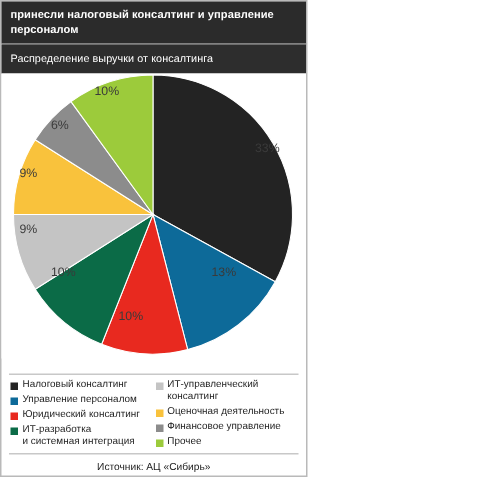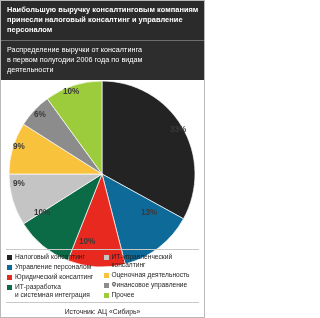--- a/index.html
+++ b/index.html
@@ -38,21 +38,21 @@
   
   .chartwrap{
     position:relative;
     height:190px;
     background:#ffffff;
   }
   .pie-svg{position:absolute;left:0;top:0;}
   .pct{
     position:absolute;
     font-size:8.2px;
-    font-weight:bold;
+    font-weight:normal;
     color:#3a3a3a;
     white-space:nowrap;
   }
   
   .legend-sep{
     position:absolute;left:5px;right:5px;top:248px;
     height:1px;background:#c8c8c8;
   }
   .legend{
     position:absolute;
@@ -91,27 +91,25 @@
     font-size:6.8px;
     color:#1d1d1d;
   }
 </style>
 </head>
 <body>
 
 <div id="frame">
 
   <div class="hdr">
-    <div>Наибольшую выручку консалтинговым компаниям</div>
     <div>принесли налоговый консалтинг и управление персоналом</div>
   </div>
   <div class="hdr-rule"></div>
   <div class="sub">
     <div>Распределение выручки от консалтинга</div>
-    <div>в первом полугодии 2006 года по видам деятельности</div>
   </div>
 
   <div class="chartwrap">
     <svg class="pie-svg" width="203" height="190" viewBox="0 0 203 190">
       <g id="pie-slices">
           <path d="M 101 94 L 101.00 1.00 A 93 93 0 0 1 182.50 138.80 Z" fill="#232323" stroke="#ffffff" stroke-width="0.7"></path>
           <path d="M 101 94 L 182.50 138.80 A 93 93 0 0 1 124.13 184.08 Z" fill="#0d6a99" stroke="#ffffff" stroke-width="0.7"></path>
           <path d="M 101 94 L 124.13 184.08 A 93 93 0 0 1 66.76 180.47 Z" fill="#e8291f" stroke="#ffffff" stroke-width="0.7"></path>
           <path d="M 101 94 L 66.76 180.47 A 93 93 0 0 1 22.48 143.83 Z" fill="#0b6b47" stroke="#ffffff" stroke-width="0.7"></path>
           <path d="M 101 94 L 22.48 143.83 A 93 93 0 0 1 8.00 94.00 Z" fill="#c4c4c4" stroke="#ffffff" stroke-width="0.7"></path>

